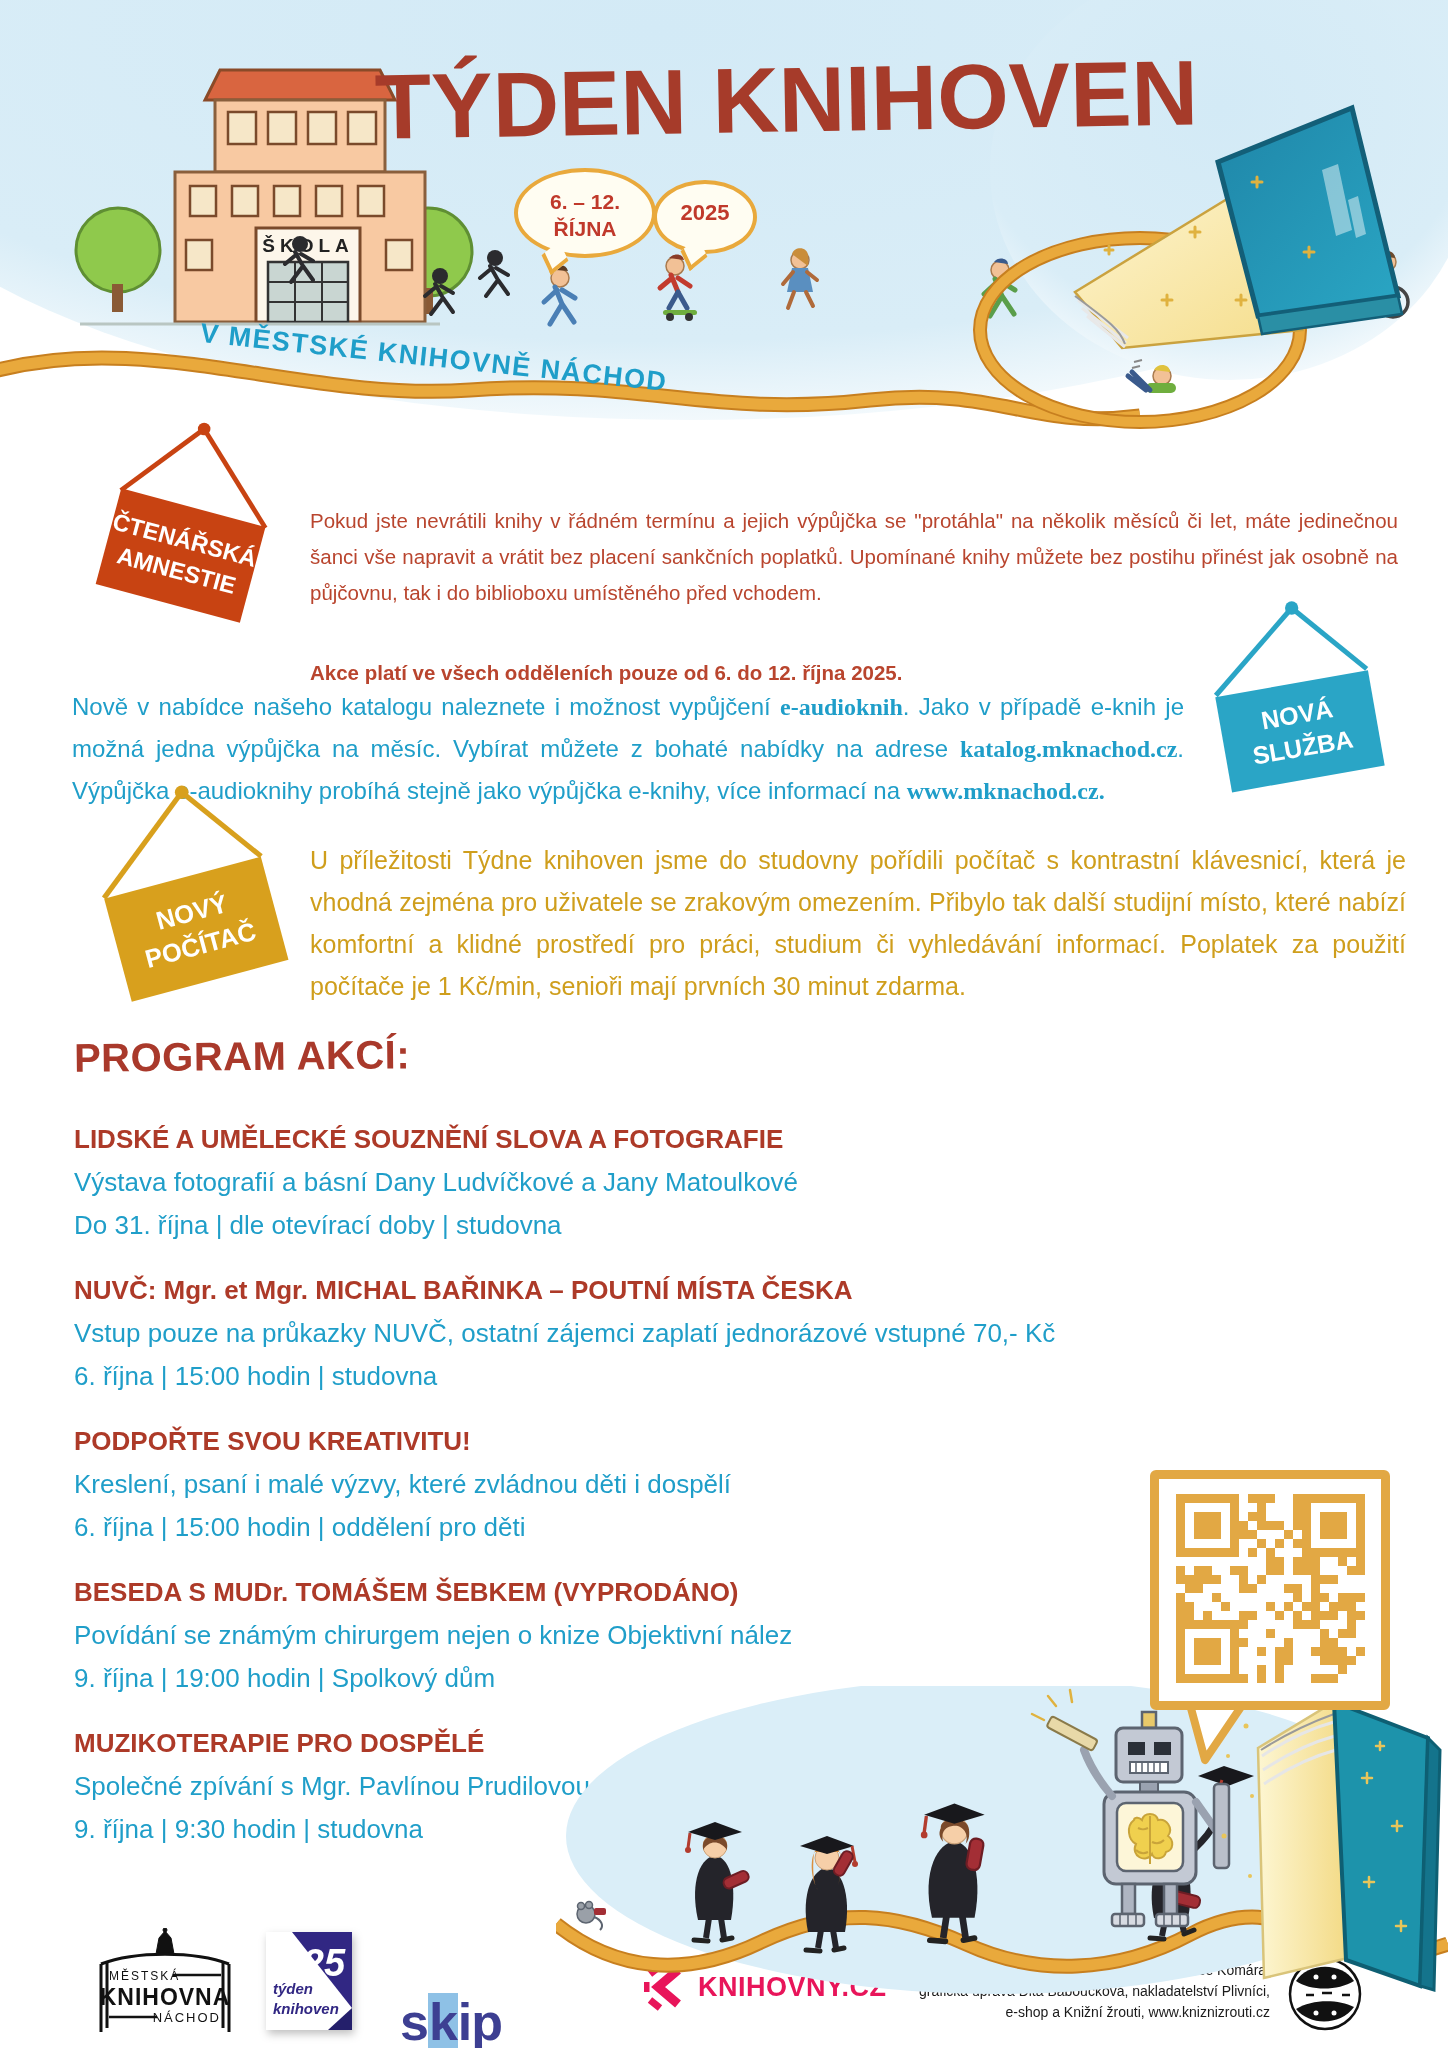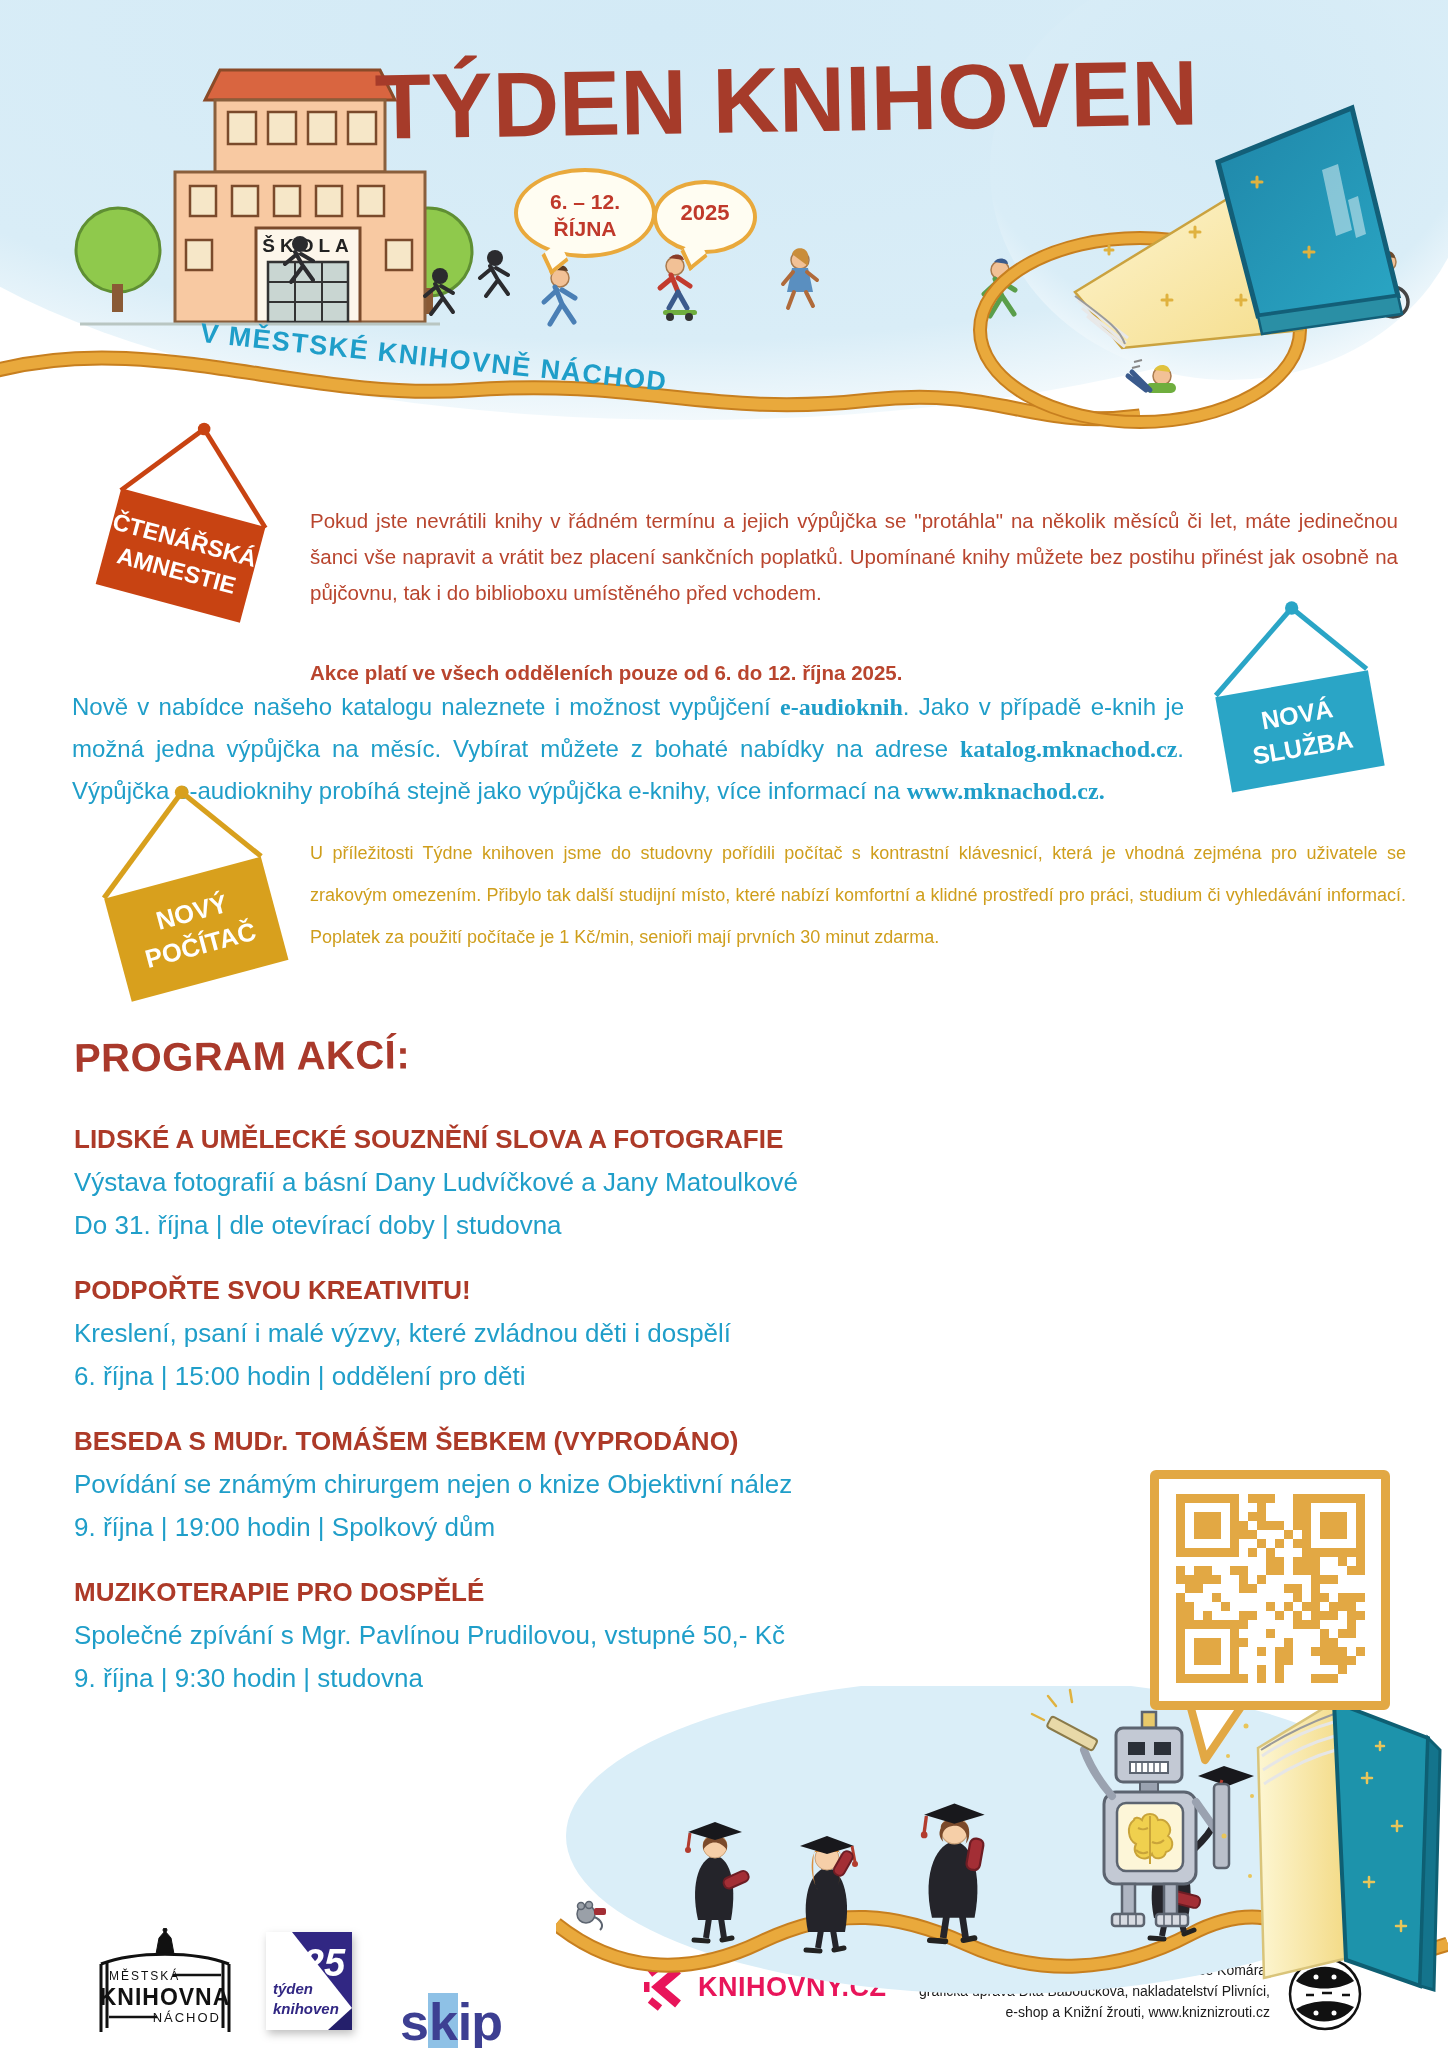--- a/index.html
+++ b/index.html
@@ -36,21 +36,21 @@
   .sign-blue{left:1200px;top:598px;}
   .sign-gold{left:92px;top:782px;}
   .sign text{fill:#ffffff;font-weight:700;text-anchor:middle;}
 
   
   .para{position:absolute;text-align:justify;}
   .para-amnesty{left:310px;top:482px;width:1088px;font-size:20.5px;line-height:36px;color:var(--body-red);}
   .para-amnesty .bold-line{display:block;font-weight:700;text-align:left;margin-top:44px;}
   .para-service{left:72px;top:662px;width:1112px;font-size:24px;line-height:42px;color:var(--blue);}
   .para-service b{font-weight:700;font-family:Liberation Serif, serif;}
-  .para-computer{left:310px;top:814px;width:1096px;font-size:18px;line-height:42px;color:var(--gold);}
+  .para-computer{left:310px;top:814px;width:1096px;font-size:25px;line-height:42px;color:var(--gold);}
 
   
   .program-heading{position:absolute;left:74px;top:1034px;font-size:40px;font-weight:700;
     color:#a9392b;letter-spacing:0.5px;transform:rotate(-0.6deg);}
   .events{position:absolute;left:74px;top:1118px;width:1190px;}
   .event{margin-bottom:22px;}
   .event-title{font-size:26px;font-weight:700;color:#ad3a28;line-height:43px;}
   .event-desc,.event-info{font-size:26px;color:var(--blue);line-height:43px;}
 
   
@@ -266,20 +266,25 @@
 
   <p class="para para-computer">U příležitosti Týdne knihoven jsme do studovny pořídili počítač s kontrastní klávesnicí, která je vhodná zejména pro uživatele se zrakovým omezením. Přibylo tak další studijní místo, které nabízí komfortní a klidné prostředí pro práci, studium či vyhledávání informací. Poplatek za použití počítače je 1 Kč/min, senioři mají prvních 30 minut zdarma.</p>
 
   <div class="program-heading">PROGRAM AKCÍ:</div>
 
   <div class="events">
     <div class="event">
       <div class="event-title">LIDSKÉ A UMĚLECKÉ SOUZNĚNÍ SLOVA A FOTOGRAFIE</div>
       <div class="event-desc">Výstava fotografií a básní Dany Ludvíčkové a Jany Matoulkové</div>
       <div class="event-info">Do 31. října  |  dle otevírací doby  |  studovna</div>
+    </div>
+    <div class="event">
+      <div class="event-title">NUVČ: Mgr. et Mgr. MICHAL BAŘINKA – POUTNÍ MÍSTA ČESKA</div>
+      <div class="event-desc">Vstup pouze na průkazky NUVČ, ostatní zájemci zaplatí jednorázové vstupné 70,- Kč</div>
+      <div class="event-info">6. října  |  15:00 hodin  |  studovna</div>
     </div>
     <div class="event">
       <div class="event-title">PODPOŘTE SVOU KREATIVITU!</div>
       <div class="event-desc">Kreslení, psaní i malé výzvy, které zvládnou děti i dospělí</div>
       <div class="event-info">6. října  |  15:00 hodin  |  oddělení pro děti</div>
     </div>
     <div class="event">
       <div class="event-title">BESEDA S MUDr. TOMÁŠEM ŠEBKEM (VYPRODÁNO)</div>
       <div class="event-desc">Povídání se známým chirurgem nejen o knize Objektivní nález</div>
       <div class="event-info">9. října  |  19:00 hodin  |  Spolkový dům</div>

